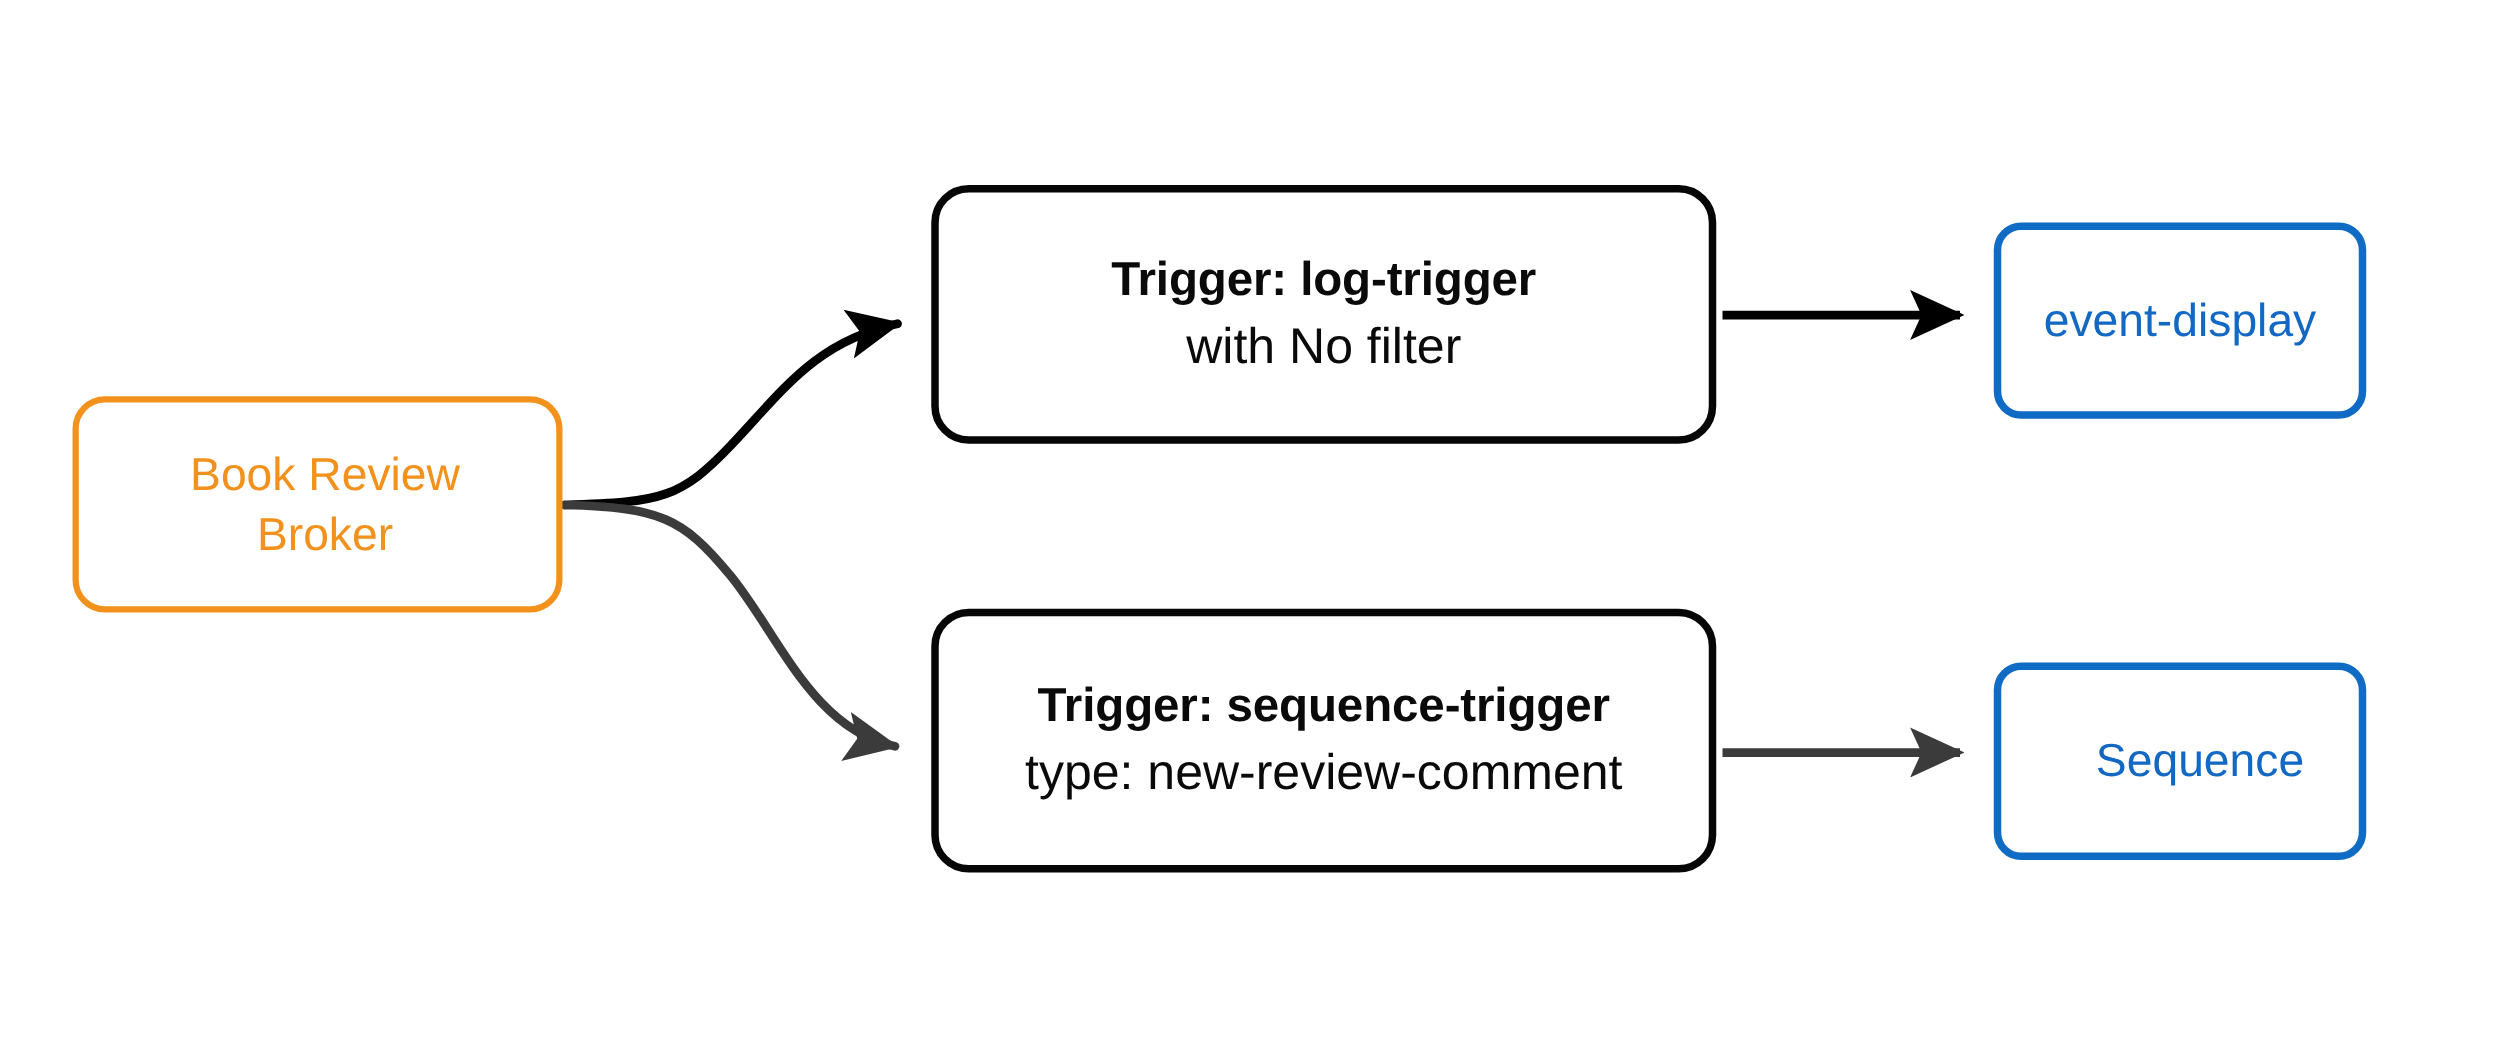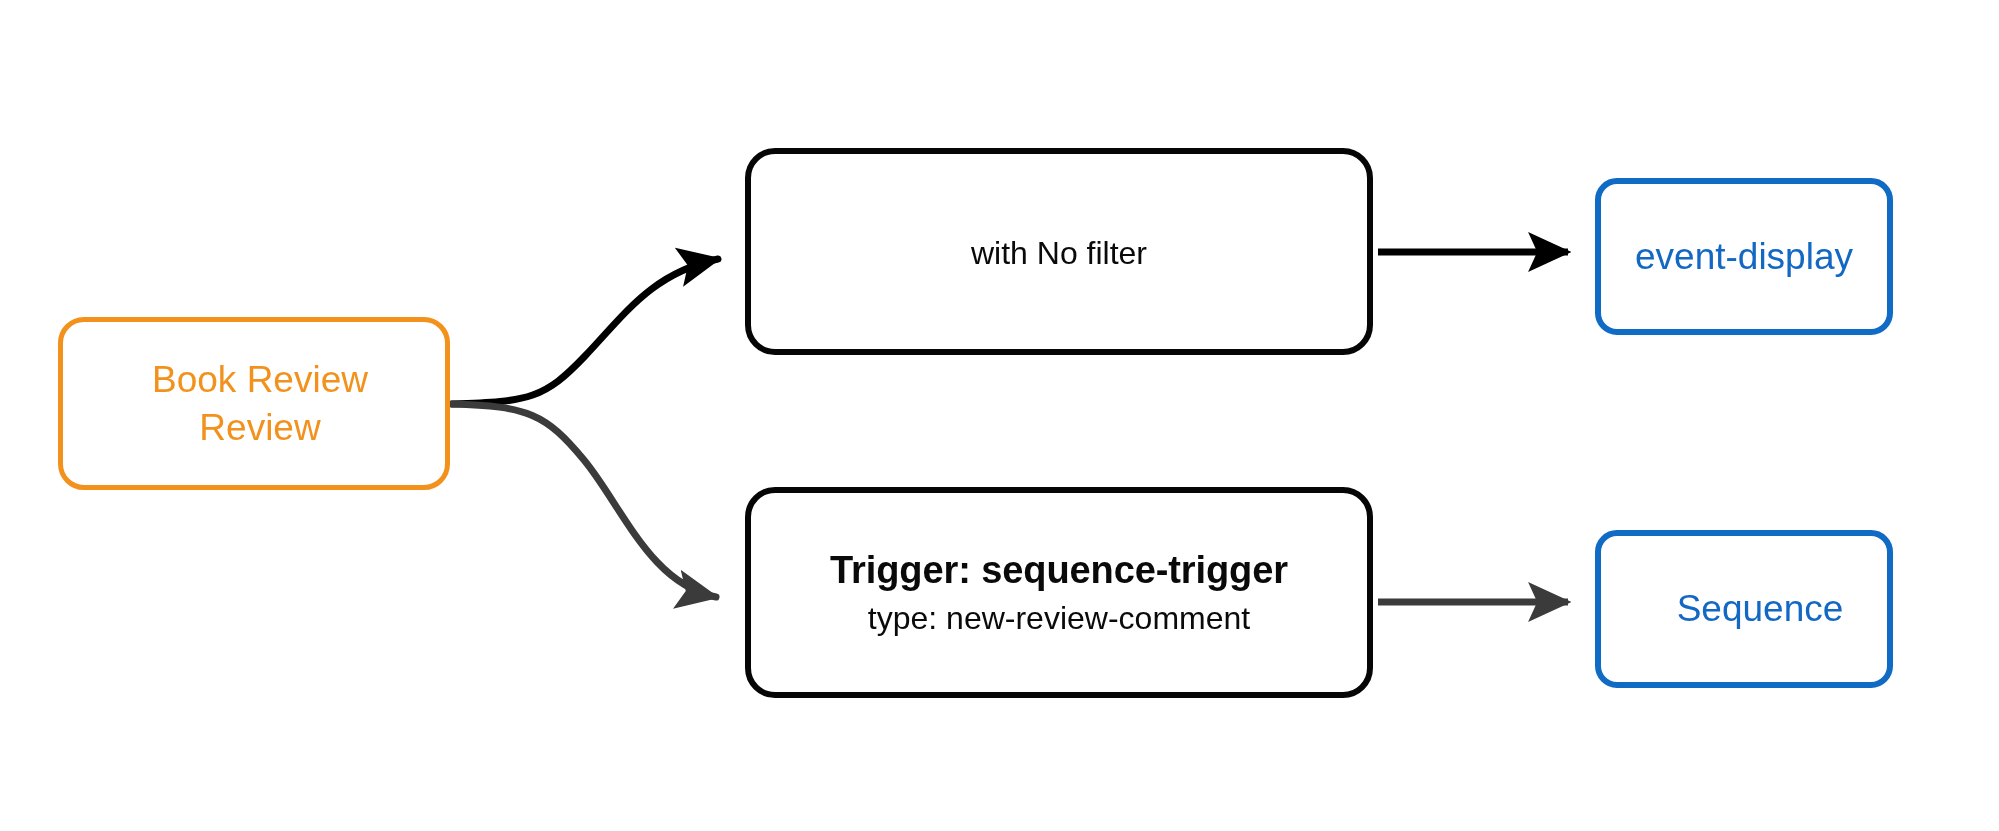--- a/index.html
+++ b/index.html
@@ -68,21 +68,21 @@
     height: 211px;
   }
   .node-trigger .node-title {
     color: #0a0a0a;
     font-size: 38px;
     font-weight: 700;
     letter-spacing: -0.1px;
   }
   .node-trigger .node-sub {
     color: #0a0a0a;
-    font-size: 32px;
+    font-size: 40px;
     font-weight: 400;
     margin-top: 3px;
   }
   
   .node-target {
     left: 1595px;
     width: 298px;
     border: 6px solid #0F6BC4;
     border-radius: 22px;
   }
@@ -120,24 +120,25 @@
 
     <path d="M 452 404 C 528 406 546 414 584 460 C 622 506 650 584 716 597" fill="none" stroke="#3B3B3B" stroke-width="7" stroke-linecap="round" marker-end="url(#arrow-gray)"></path>
 
     <path d="M 1378 252 L 1568 252" fill="none" stroke="#000000" stroke-width="7" stroke-linecap="butt" marker-end="url(#arrow-black)"></path>
 
     <path d="M 1378 602 L 1568 602" fill="none" stroke="#3B3B3B" stroke-width="7" stroke-linecap="butt" marker-end="url(#arrow-gray)"></path>
   </svg>
 
   <div class="node node-broker">
     <span class="node-line">Book Review</span>
-    <span class="node-line">Review</span>
+    <span class="node-line">Broker</span>
   </div>
 
   <div class="node node-trigger trigger-1">
+    <span class="node-title">Trigger: log-trigger</span>
     <span class="node-sub">with No filter</span>
   </div>
 
   <div class="node node-trigger trigger-2">
     <span class="node-title">Trigger: sequence-trigger</span>
     <span class="node-sub">type: new-review-comment</span>
   </div>
 
   <div class="node node-target target-1">
     <span class="node-line">event-display</span>

